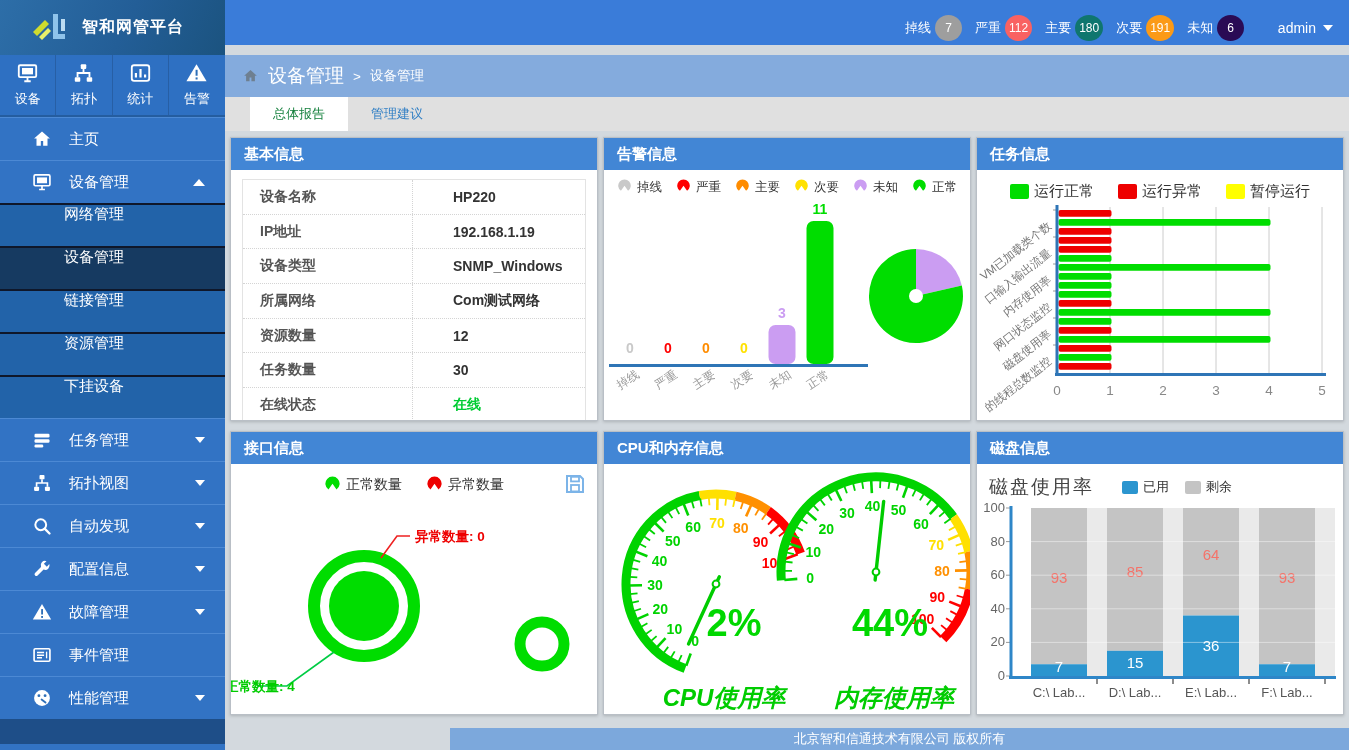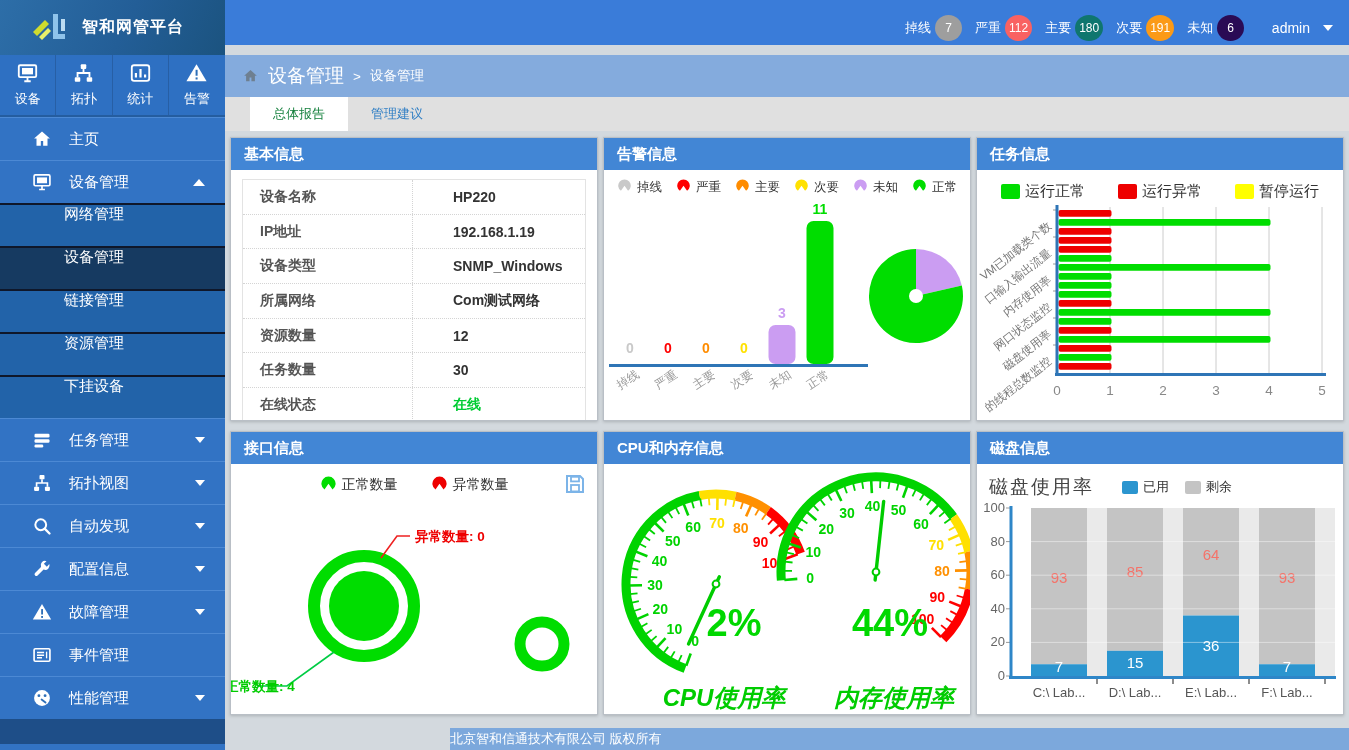--- a/index.html
+++ b/index.html
@@ -6,21 +6,21 @@
   html,body { width:1349px; height:750px; overflow:hidden; }
   body { font-family:"Liberation Sans","DejaVu Sans",sans-serif; background:#d3d9de; position:relative; }
 
   
   #topbar { position:absolute; top:0; left:0; width:1349px; height:45px; background:#3a7cd9; display:flex; }
   .logo { width:225px; height:55px; background:linear-gradient(115deg,#2d6ea8 0%,#235e97 55%,#1b537f 100%); display:flex; align-items:center; padding-left:30px; gap:10px; }
   .logo-text { color:#fff; font-size:16px; font-weight:bold; letter-spacing:1px; }
   .badges { position:absolute; left:905px; top:0; height:55px; display:flex; align-items:center; gap:13px; }
   .badge { display:flex; align-items:center; gap:4px; color:#fff; font-size:13px; }
   .pill { min-width:27px; height:26px; border-radius:50%; color:#fff; font-size:12px; display:flex; align-items:center; justify-content:center; padding:0 4px; }
-  .admin { position:absolute; right:16px; top:0; height:55px; display:flex; align-items:center; gap:13px; color:#fff; font-size:14px; cursor:pointer; }
+  .admin { position:absolute; right:16px; top:0; height:55px; display:flex; align-items:center; gap:7px; color:#fff; font-size:14px; cursor:pointer; }
   .caret-down { width:0; height:0; border-left:5px solid transparent; border-right:5px solid transparent; border-top:6px solid #fff; }
   .caret-up { width:0; height:0; border-left:6px solid transparent; border-right:6px solid transparent; border-bottom:7px solid #fff; }
 
   
   #sidebar { position:absolute; top:55px; left:0; width:225px; bottom:0; background:#3273c4; }
   .quickbar { height:62px; display:grid; grid-template-columns:repeat(4,1fr); background:#2e70c2; border-bottom:2px solid #255d9f; }
   .qcell { display:flex; flex-direction:column; align-items:center; justify-content:center; gap:3px; border-right:1px solid #275fa5; color:#fff; font-size:13px; cursor:pointer; }
   .qcell:last-child { border-right:none; }
   .qcell svg { width:25px; height:22px; }
   .menu-item { height:43px; display:flex; align-items:center; padding-left:32px; gap:17px; color:#fff; font-size:15px; border-top:1px solid #4c89d4; position:relative; cursor:pointer; }
@@ -46,31 +46,31 @@
   .panel-b { flex:1; position:relative; overflow:hidden; }
 
   
   .info-table { margin:9px 11px; border:1px solid #e3e3e3; }
   .info-row { display:flex; height:34.7px; border-bottom:1px dotted #d4d4d4; font-size:14px;gap:24px; }
   .info-row:last-child { border-bottom:none; }
   .info-label { width:170px; flex:none; display:flex; align-items:center; padding-left:17px; font-weight:bold; color:#555; border-right:1px dotted #d4d4d4; }
   .info-value { flex:1; display:flex; align-items:center; padding-left:16px; font-weight:bold; color:#333; }
 
   .legend-row { display:flex; justify-content:center; align-items:center; gap:14px; padding-top:9px; font-size:12.5px; color:#333; }
-  .legend-row.big { gap:33px; padding-top:12px; font-size:15px; }
+  .legend-row.big { gap:24px; padding-top:12px; font-size:15px; }
   .legend-item { display:flex; align-items:center; gap:5px; }
   .legend-sq { width:19px; height:15px; border-radius:2px; }
   .legend-sq.small { width:16px; height:13px; }
   .save-icon { position:absolute; top:8px; right:10px; width:24px; height:23px; cursor:pointer; }
 
   .disk-head { display:flex; align-items:center; padding:10px 0 0 12px; gap:28px; }
   .disk-title { font-size:19px; color:#444; letter-spacing:2px; }
   .disk-legend { display:flex; gap:16px; font-size:13px; color:#333; align-items:center; }
 
-  .footer { position:absolute; left:225px; right:0; bottom:0; height:22px; background:#7ca8dc; color:#fff; font-size:13px; text-align:left; line-height:22px; }
+  .footer { position:absolute; left:225px; right:0; bottom:0; height:22px; background:#7ca8dc; color:#fff; font-size:13px; text-align:center; line-height:22px; }
 </style>
 </head>
 <body>
 
 <div id="topbar">
   <div class="logo">
     <svg width="42" height="36" viewBox="0 0 42 36">
       <path d="M3 22 L15 10 L19 14 L7 26 Z" fill="#cfdc2e"></path>
       <path d="M9 27 L18 18 L21 21 L12 30 Z" fill="#e8f06a"></path>
       <path d="M23 4 h5 v20 h-5 Z" fill="#8fc3ea"></path>

